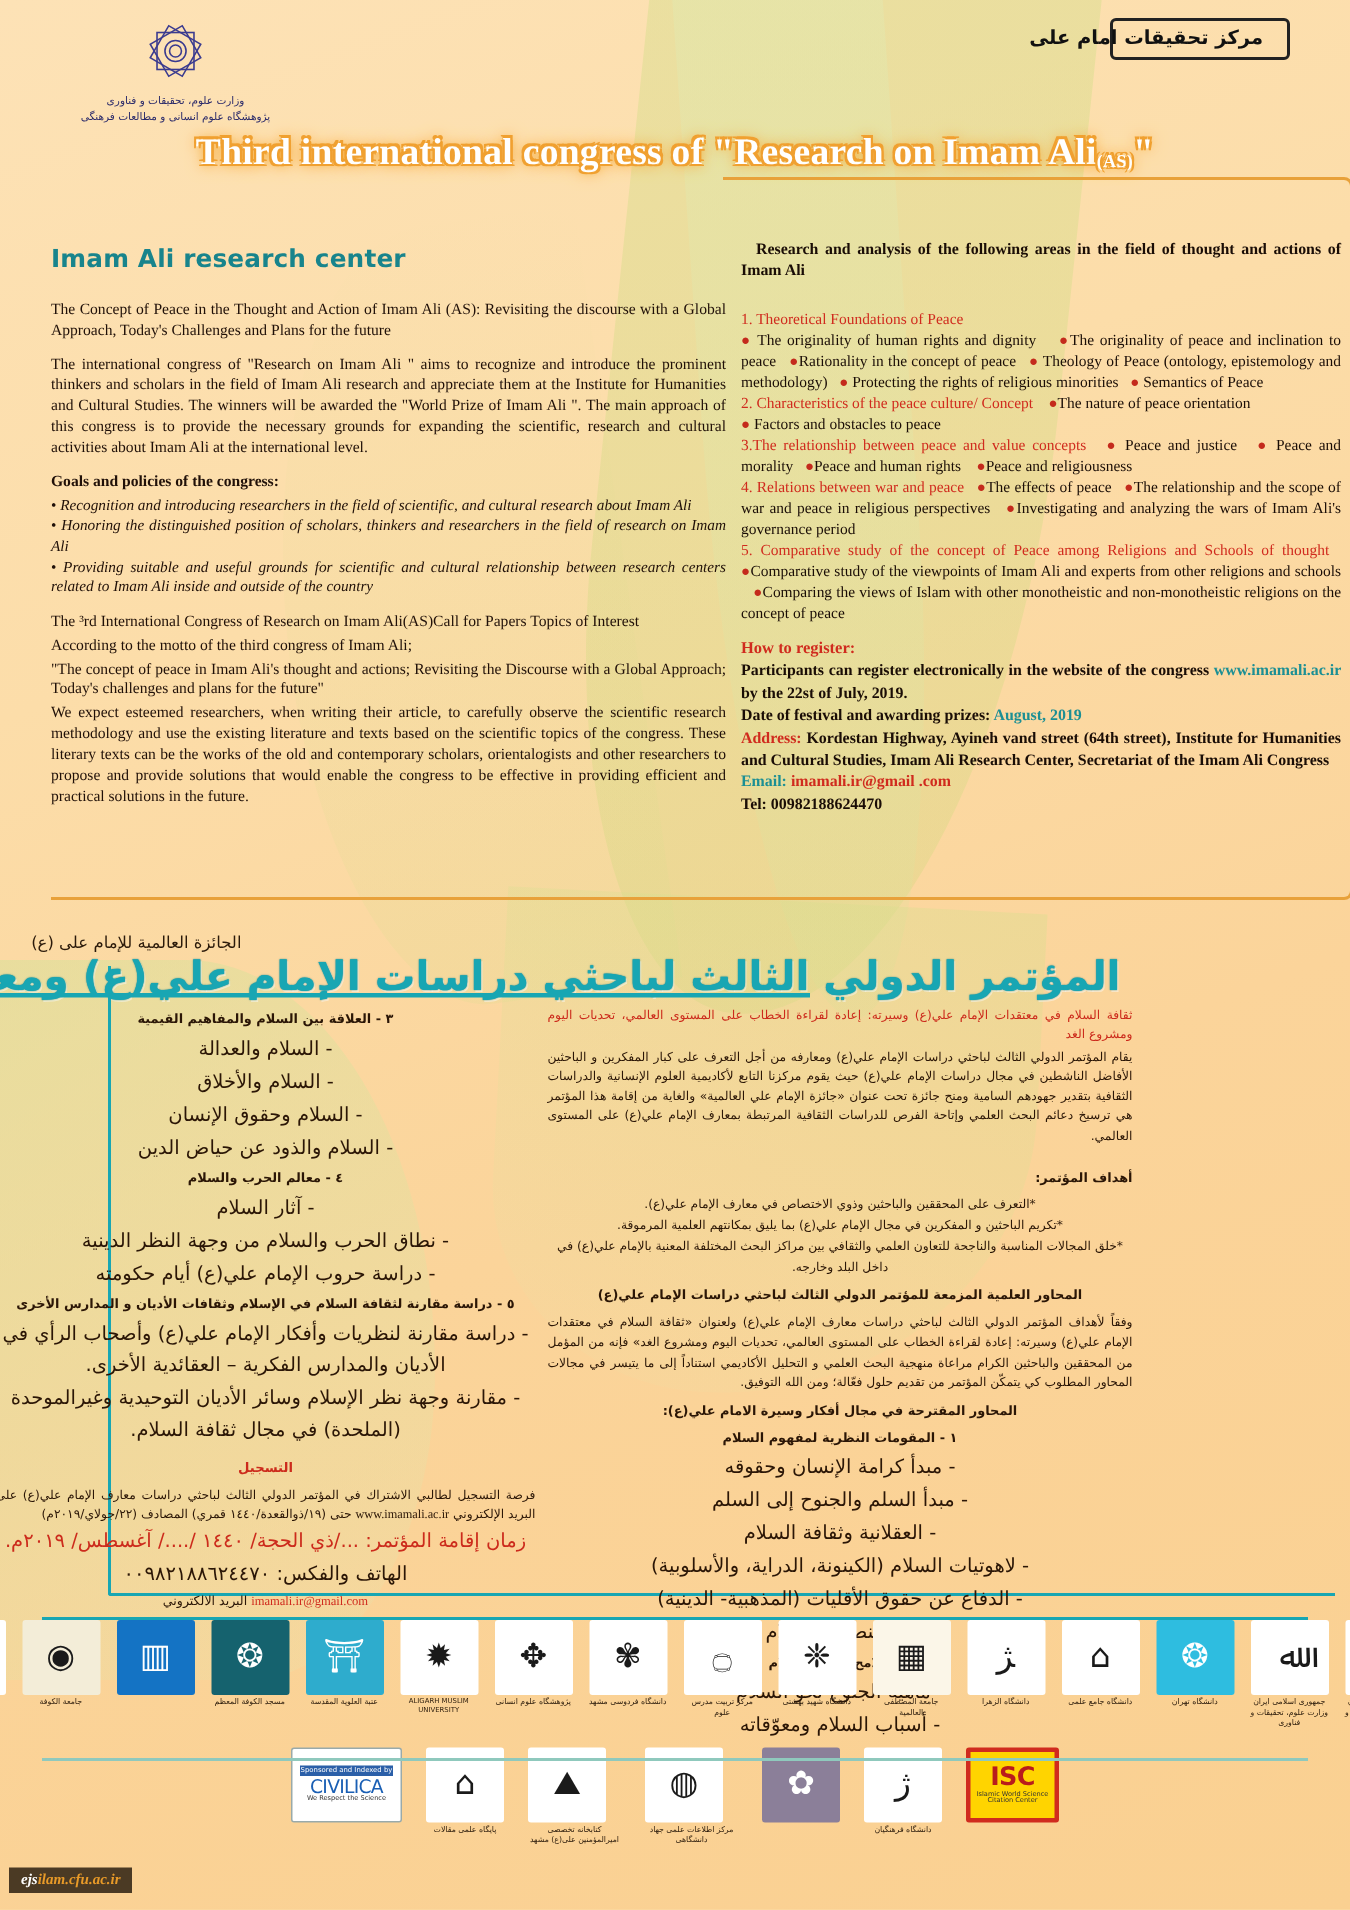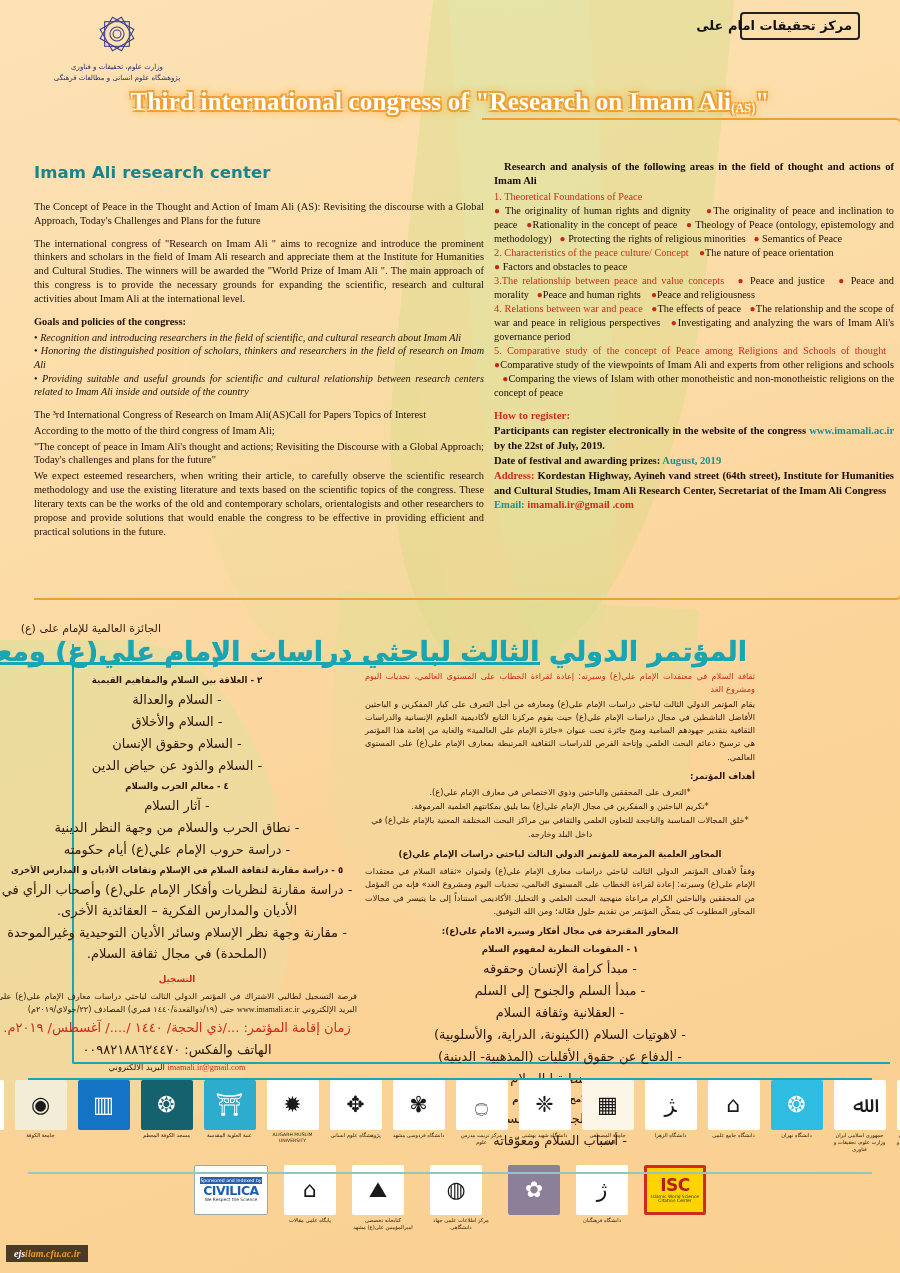--- a/index.html
+++ b/index.html
@@ -62,21 +62,21 @@
   .star { margin: 0 auto; display: block; }
   .ministry-lines { margin-top: 6px; }
   .ministry-lines span {
     display: block; direction: rtl;
     font-family: "DejaVu Sans", sans-serif;
     font-size: 7px; color: #2a2a6a; line-height: 1.5;
     letter-spacing: -.2px; white-space: nowrap;
   }
   .calligraphy-box {
     border: 2px solid #222; border-radius: 4px;
-    padding: 4px 6px; text-align: center; background: transparent;
+    padding: 4px 16px; text-align: center; background: transparent;
   }
   .calligraphy-box .cal-text {
     font-family: "DejaVu Sans", sans-serif;
     direction: rtl; font-size: 13px; color: #111; line-height: 1.25;
     font-weight: bold; white-space: nowrap;
   }
 
   
   .main-title {
     position: absolute; left: 0; right: 0; top: 88px;
@@ -124,21 +124,21 @@
   .bulletlist { margin-bottom: 9px; }
   .bulletlist p {
     font-size: 10.2px; font-style: italic; color: #201008;
     line-height: 1.34; text-align: justify; text-indent: 0;
   }
   .bulletlist p::before { content: "• "; font-style: normal; }
 
   .rt-head {
     font-size: 10.6px; font-weight: bold; color: #1a0d06;
     line-height: 1.34; text-align: justify; text-indent: 10px;
-    margin-bottom: 2px;
+    margin-bottom: 19px;
   }
   .topic { font-size: 10.3px; line-height: 1.36; text-align: justify; color: #1a0d06; }
   .topic .num { color: #d02b1e; }
   .topic .dot { color: #c42a1c; font-size: 10px; }
 
   .reg { margin-top: 8px; }
   .reg .rh {
     color: #d02b1e; font-weight: bold; font-size: 11px; font-family: "Liberation Serif", serif;
   }
   .reg p {
@@ -174,21 +174,21 @@
     border-radius: 0 0 0 2px;
   }
   .ar-col {
     position: absolute; font-family: "DejaVu Sans", sans-serif;
     direction: rtl; text-align: justify; color: #2b1606;
   }
   .ar-right { right: 14px; top: 70px; width: 390px; }
   .ar-left  { right: 412px; top: 70px; width: 360px; }
   .ar-col p { font-size: 8.2px; line-height: 1.62; margin-bottom: 1px; }
   .ar-col p.h { font-weight: bold; text-align: center; margin: 7px 0 3px; font-size: 8.6px; }
-  .ar-col p.hr { font-weight: bold; text-align: right; margin: 6px 0 2px; font-size: 8.6px; }
+  .ar-col p.hr { font-weight: bold; text-align: right; margin: 16px 0 2px; font-size: 8.6px; }
   .ar-col p.redh { color: #cc2b1c; font-weight: bold; text-align: center; margin: 8px 0 3px; font-size: 8.8px; }
   .ar-col p.redl { color: #cc2b1c; font-size: 8.2px; }
   .ar-col p.sub { text-align: center; font-size: 8.2px; }
   .ar-col p.item { text-align: center; font-size: 13px; }
   .ar-col p.num { font-weight: bold; text-align: center; font-size: 8.6px; margin-top: 4px; }
   .ar-col p.mail { text-align: center; font-size: 8.4px; }
   .mono-url { font-family: "Liberation Serif", serif; direction: ltr; display: inline-block; }
 
   
   .sponsors {
@@ -216,21 +216,21 @@
   .badge.isc { background: #ffd400; width: 62px; border: 3px solid #d02b1e; }
   .cap {
     font-family: "DejaVu Sans", sans-serif; direction: rtl;
     font-size: 5.2px; color: #2a1a0a; line-height: 1.35; margin-top: 2px;
     max-width: 62px; display: block; word-wrap: break-word;
   }
   .cap.en { direction: ltr; font-size: 4.6px; }
   .glyph { font-size: 22px; line-height: 1; }
   .civ-txt { line-height: 1.1; }
   .civ-top { background: #2b5fa8; color: #fff; font-size: 4.6px; display:block; padding: 1px 0; }
-  .civ-mid { color: #1a5fb4; font-size: 12.5px; font-weight: bold; letter-spacing: -.5px; display:block; }
+  .civ-mid { color: #1a5fb4; font-size: 12.5px; font-weight: normal; letter-spacing: -.5px; display:block; }
   .civ-bot { color: #333; font-size: 4.4px; display:block; }
   .isc-txt { color: #b91c1c; font-weight: bold; font-size: 17px; letter-spacing: -.5px; }
 
   .ar-sep {
     position: absolute; left: 28px; top: 1078px; width: 844px; height: 2px;
     background: #18a6b3; z-index: 4;
   }
   .bot-sep {
     position: absolute; left: 28px; top: 1172px; width: 844px; height: 2px;
     background: #8fc9bd; z-index: 4;
@@ -347,20 +347,21 @@
         &nbsp; <span class="dot">●</span><span>Comparative study of the viewpoints of Imam Ali  and experts from other religions and schools</span>
         &nbsp;&nbsp; <span class="dot">●</span><span>Comparing the views of Islam with other monotheistic and non-monotheistic religions on the concept of peace</span>
       </p>
 
       <div class="reg">
         <p><span class="rh">How to register:</span></p>
         <p><span>Participants can   register electronically in the website of the congress </span><span class="teal">www.imamali.ac.ir</span><span> by the 22st of July, 2019.</span></p>
         <p><span>Date of festival and awarding prizes: </span><span class="teal">August, 2019</span></p>
         <p><span class="red">Address:</span><span>  Kordestan Highway, Ayineh vand street (64th street), Institute for Humanities and Cultural Studies, Imam Ali Research Center, Secretariat of the Imam Ali Congress</span></p>
         <p><span class="teal">Email: </span><span class="red">imamali.ir@gmail .com</span></p>
+        <p>Tel: 00982188624470</p>
       </div>
     </div>
   </div>
 
   <div class="ar-area">
     <div class="ar-prize">الجائزة العالمية للإمام علی (ع)</div>
     <div class="ar-title">المؤتمر الدولي الثالث لباحثي دراسات الإمام علي(ع) ومعارفه</div>
     <div class="ar-rule"></div>
     <div class="ar-frame"></div>
 

